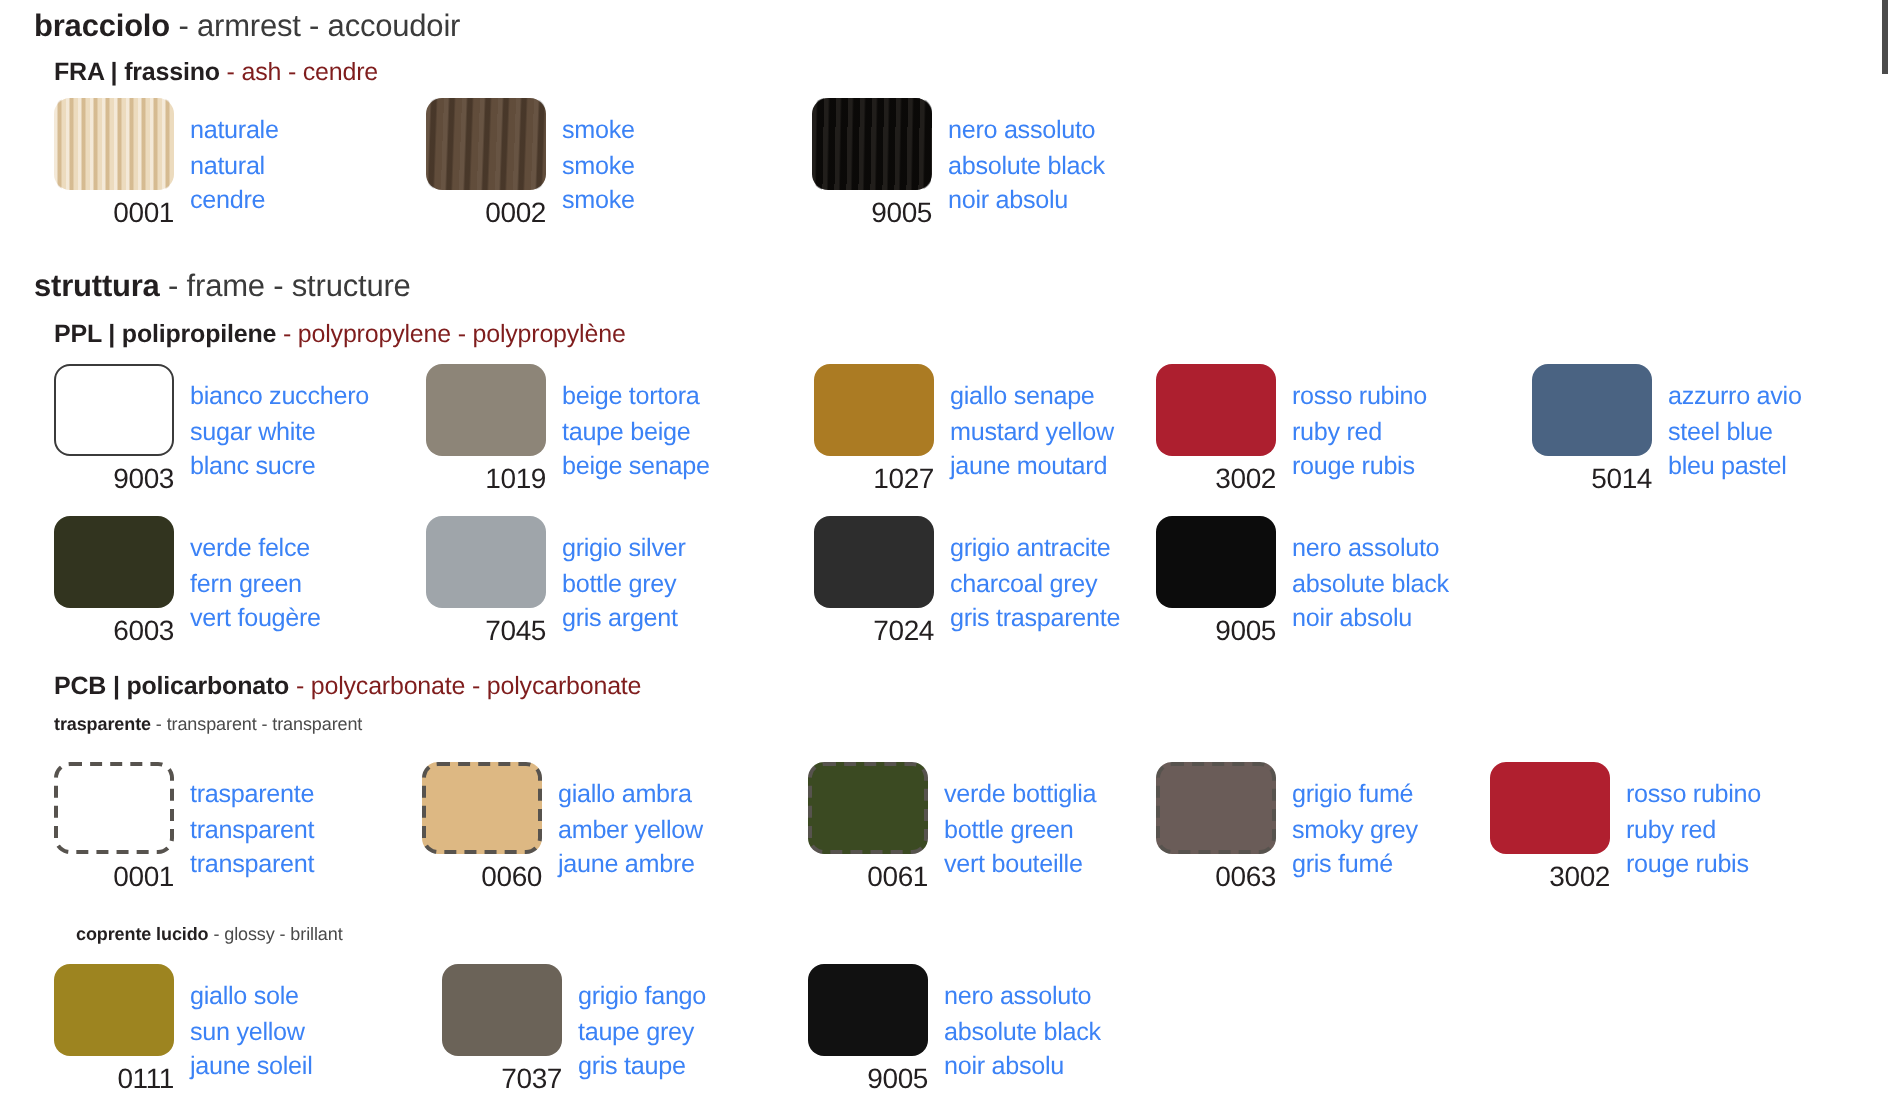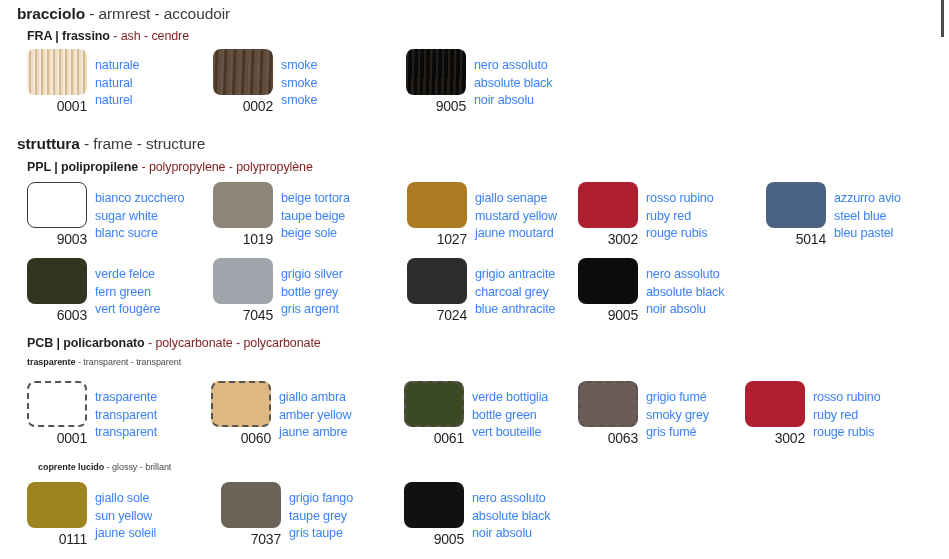--- a/index.html
+++ b/index.html
@@ -147,21 +147,21 @@
     </div>
   <div id="rows-layer">
       <div class="swatch-item" style="left: 27px; top: 49px;">
         <div class="chip" style="background: rgb(230, 207, 168);">
           <div class="grain" style="background: repeating-linear-gradient(90deg, rgba(255, 255, 255, 0.55) 0px, rgba(255, 255, 255, 0.55) 1.5px, rgba(175, 140, 92, 0.3) 2px, rgba(175, 140, 92, 0.3) 3.5px, rgba(255, 255, 255, 0.25) 4px, rgba(255, 255, 255, 0.25) 6px);"></div>
         </div>
         <div class="code">0001</div>
         <div class="names">
           <span>naturale</span>
           <span>natural</span>
-          <span>naturel</span>
+          <span>cendre</span>
         </div>
       </div>
       <div class="swatch-item" style="left: 213px; top: 49px;">
         <div class="chip" style="background: rgb(92, 71, 53);">
           <div class="grain" style="background: repeating-linear-gradient(92deg, rgba(255, 255, 255, 0.07) 0px, rgba(255, 255, 255, 0.07) 2px, rgba(0, 0, 0, 0.22) 3px, rgba(0, 0, 0, 0.22) 5px, rgba(255, 255, 255, 0.03) 6px, rgba(255, 255, 255, 0.03) 9px);"></div>
         </div>
         <div class="code">0002</div>
         <div class="names">
           <span>smoke</span>
           <span>smoke</span>
@@ -187,21 +187,21 @@
           <span>sugar white</span>
           <span>blanc sucre</span>
         </div>
       </div>
       <div class="swatch-item" style="left: 213px; top: 182px;">
         <div class="chip" style="background: rgb(141, 133, 120);"></div>
         <div class="code">1019</div>
         <div class="names">
           <span>beige tortora</span>
           <span>taupe beige</span>
-          <span>beige sole</span>
+          <span>beige senape</span>
         </div>
       </div>
       <div class="swatch-item" style="left: 407px; top: 182px;">
         <div class="chip" style="background: rgb(171, 123, 35);"></div>
         <div class="code">1027</div>
         <div class="names">
           <span>giallo senape</span>
           <span>mustard yellow</span>
           <span>jaune moutard</span>
         </div>
@@ -241,21 +241,21 @@
           <span>bottle grey</span>
           <span>gris argent</span>
         </div>
       </div>
       <div class="swatch-item" style="left: 407px; top: 258px;">
         <div class="chip" style="background: rgb(45, 45, 45);"></div>
         <div class="code">7024</div>
         <div class="names">
           <span>grigio antracite</span>
           <span>charcoal grey</span>
-          <span>blue anthracite</span>
+          <span>gris trasparente</span>
         </div>
       </div>
       <div class="swatch-item" style="left: 578px; top: 258px;">
         <div class="chip" style="background: rgb(12, 12, 12);"></div>
         <div class="code">9005</div>
         <div class="names">
           <span>nero assoluto</span>
           <span>absolute black</span>
           <span>noir absolu</span>
         </div>

